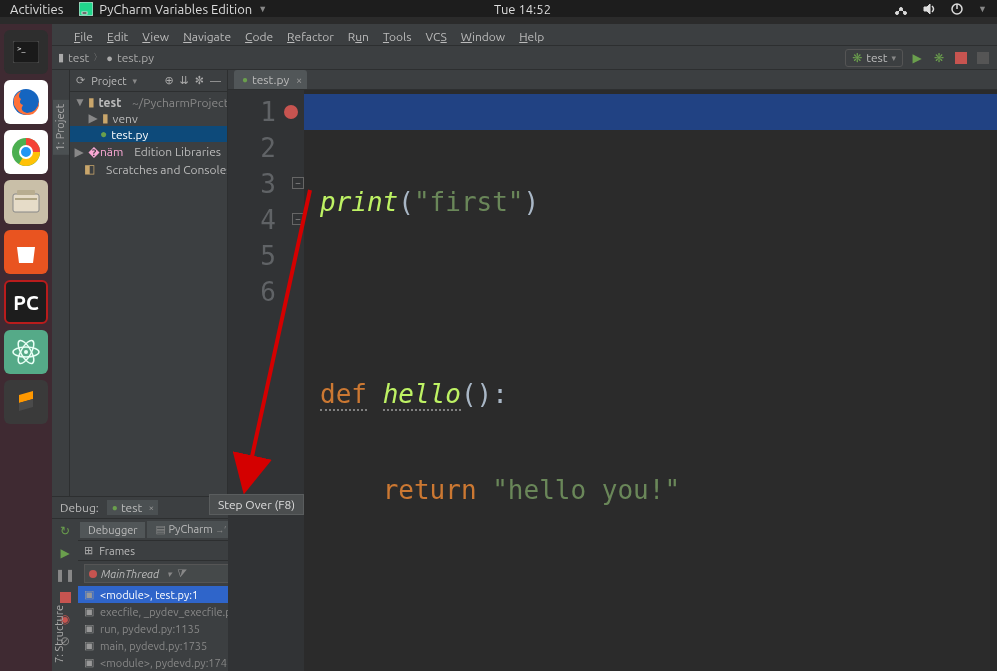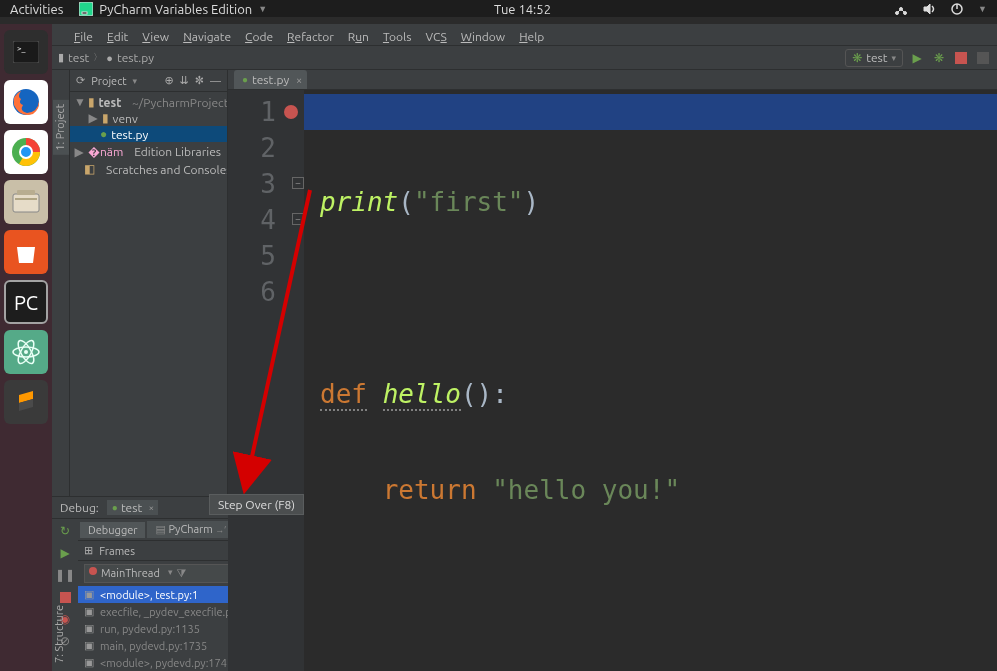--- a/index.html
+++ b/index.html
@@ -14,21 +14,21 @@
 .ubuntu-top svg { fill: #dcdcdc; stroke: #dcdcdc; }
 
 
 .launcher { position: absolute; left: 0; top: 24px; bottom: 0; width: 52px; background: #3f2a32; display: flex; flex-direction: column; align-items: center; padding-top: 6px; gap: 6px; }
 .launcher .tile { width: 44px; height: 44px; border-radius: 6px; display: flex; align-items: center; justify-content: center; font-size: 20px; color: #fff; }
 .tile-term { background: #2e2e2e; }
 .tile-ff { background: #fff; color: #e66000; }
 .tile-chrome { background: #fff; }
 .tile-files { background: #c9bfa8; }
 .tile-soft { background: #e95420; }
-.tile-pc { background: #1d1d1d; border: 2px solid #a3a3a3; color: #5fd7a7; font-weight: normal; font-size: 14px; }
+.tile-pc { background: #1d1d1d; border: 2px solid #b91c1c; color: #5fd7a7; font-weight: bold; font-size: 14px; }
 .tile-atom { background: #5a8; }
 .tile-subl { background: #3a3a3a; color: #f90; }
 
 
 .app-window { position: absolute; left: 52px; top: 24px; right: 0; bottom: 0; display: flex; flex-direction: column; background: #3c3f41; }
 
 
 .titlebar { height: 22px; background: #34383a; color: #ccc; display: flex; align-items: center; justify-content: center; font-size: 12px; position: relative; }
 .titlebar .win-buttons { position: absolute; right: 6px; top: 3px; display: flex; gap: 3px; }
 .win-btn { width: 13px; height: 13px; border-radius: 50%; }
@@ -101,21 +101,21 @@
 .dbg-main { flex: 1; display: flex; flex-direction: column; }
 .dbg-tabrow { height: 22px; display: flex; align-items: center; border-bottom: 1px solid #2d2f30; gap: 2px; padding-left: 2px; }
 .dbg-tab { padding: 2px 8px; background: #4b5052; font-size: 11px; }
 .dbg-tab.active { background: #515658; }
 .dbg-icons { display: flex; gap: 8px; align-items: center; padding: 0 6px; }
 .dbg-icons span { color: #768aa5; font-size: 13px; }
 .dbg-cols { flex: 1; display: flex; }
 .frames-col { width: 192px; border-right: 1px solid #2d2f30; display: flex; flex-direction: column; }
 .col-hdr { height: 20px; display: flex; align-items: center; padding: 0 6px; gap: 6px; border-bottom: 1px solid #2d2f30; font-size: 11px; }
 .col-hdr .spacer { flex: 1; }
-.thread-sel { margin: 3px 6px; background: #45494a; border: 1px solid #555; padding: 2px 4px; display: flex; align-items: flex-start; gap: 4px; font-size: 11px; }
+.thread-sel { margin: 3px 6px; background: #45494a; border: 1px solid #555; padding: 2px 4px; display: flex; align-items: center; gap: 4px; font-size: 11px; font-style: italic; }
 .thread-sel .dot { width: 8px; height: 8px; border-radius: 50%; background: #c75450; }
 .frame-list { flex: 1; overflow: hidden; }
 .frame { padding: 2px 6px; font-size: 11px; display: flex; align-items: center; gap: 4px; color: #888; white-space: nowrap; }
 .frame.cur { background: #2f65ca; color: #fff; }
 .frame .fi { width: 12px; color: #999; }
 .vars-col { flex: 1; display: flex; flex-direction: column; }
 .vars-body { padding: 4px 8px; font-size: 12px; display: flex; gap: 6px; align-items: center; }
 
 
 .tooltip { position: absolute; background: #4b4e4f; border: 1px solid #5a5d5e; color: #ddd; padding: 3px 8px; font-size: 12px; z-index: 50; }

